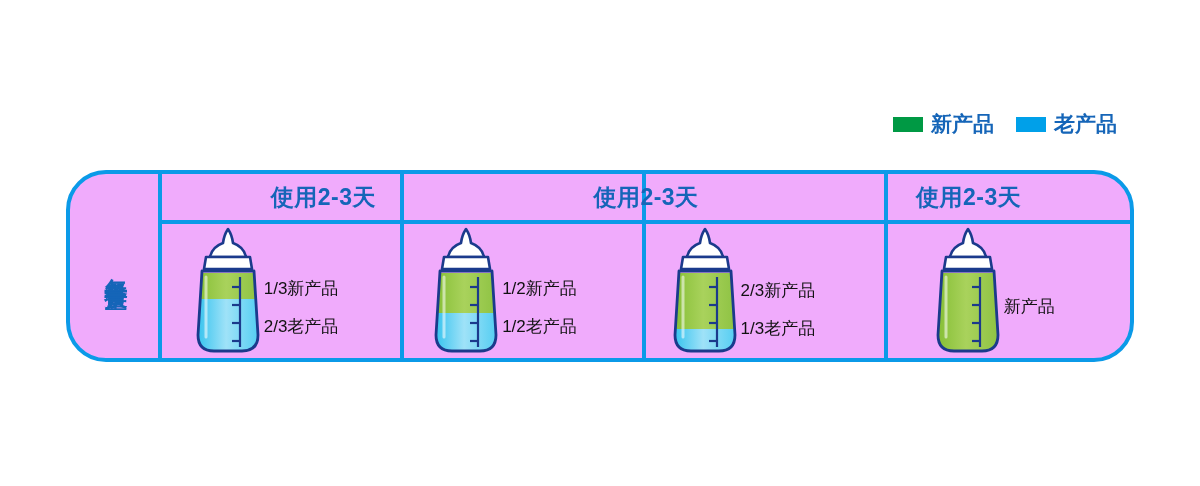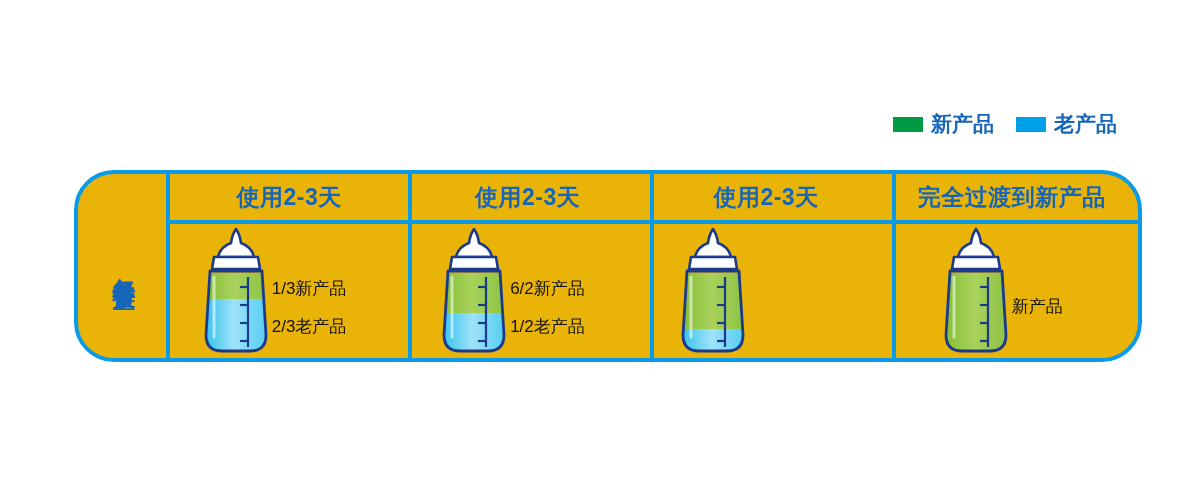--- a/index.html
+++ b/index.html
@@ -33,22 +33,21 @@
     font-size:21px;color:#1565b8;font-weight:600;white-space:nowrap;
   }
 
   
   .table{
     position:absolute;left:66px;top:170px;
     width:1068px;height:192px;
     border:4px solid #0b9ae8;
     border-radius:40px;
     box-sizing:border-box;
-    background:#eab308;
-    margin-left:8px;
+    background:#f0abfc;
   }
   
   .rowlabel{
     position:absolute;left:0;top:0;width:92px;height:100%;
     display:flex;align-items:center;justify-content:center;
   }
   .rowlabel-text{
     writing-mode:vertical-rl;
     text-orientation:upright;
     font-size:23px;font-weight:700;color:#1565b8;
@@ -131,21 +130,20 @@
     <div class="vline short" style="left:572px;"></div>
     <div class="vline short" style="left:814px;"></div>
     <div class="vline" style="left:330px;height:46px;"></div>
     <div class="vline" style="left:572px;height:46px;"></div>
     <div class="vline" style="left:814px;height:46px;"></div>
 
     <div class="headrow">
       <div class="headcell">使用2-3天</div>
       <div class="headcell">使用2-3天</div>
       <div class="headcell">使用2-3天</div>
-      <div class="headcell wide">完全过渡到新产品</div>
     </div>
 
     <div class="bodyrow">
 
       <div class="bodycell">
         <div class="bottle-wrap">
           <svg class="bottle-svg" width="92" height="132" viewBox="0 0 92 132">
             <defs>
               <linearGradient id="g1g" x1="0" y1="0" x2="1" y2="0">
                 <stop offset="0%" stop-color="#7fbb2e"></stop>
@@ -214,21 +212,21 @@
             </g>
             <path d="M20,46 L72,46 L76,110 Q76,126 60,126 L32,126 Q16,126 16,110 Z" fill="none" stroke="#1b3a8c" stroke-width="2.8" stroke-linejoin="round"></path>
             <path d="M24,52 L24,112" stroke="#ffffff" stroke-width="3" opacity="0.55" stroke-linecap="round"></path>
             <line x1="58" y1="52" x2="58" y2="122" stroke="#1b3a8c" stroke-width="2.2"></line>
             <line x1="50" y1="62" x2="58" y2="62" stroke="#1b3a8c" stroke-width="2.2"></line>
             <line x1="50" y1="80" x2="58" y2="80" stroke="#1b3a8c" stroke-width="2.2"></line>
             <line x1="50" y1="98" x2="58" y2="98" stroke="#1b3a8c" stroke-width="2.2"></line>
             <line x1="50" y1="116" x2="58" y2="116" stroke="#1b3a8c" stroke-width="2.2"></line>
           </svg>
           <div class="labels">
-            <span class="blabel top">6/2新产品</span>
+            <span class="blabel top">1/2新产品</span>
             <span class="blabel bot">1/2老产品</span>
           </div>
         </div>
       </div>
 
       <div class="bodycell c3">
         <div class="bottle-wrap">
           <svg class="bottle-svg" width="92" height="132" viewBox="0 0 92 132">
             <defs>
               <linearGradient id="g3g" x1="0" y1="0" x2="1" y2="0">
@@ -252,20 +250,24 @@
               <rect x="10" y="104" width="76" height="26" fill="url(#g3b)"></rect>
             </g>
             <path d="M20,46 L72,46 L76,110 Q76,126 60,126 L32,126 Q16,126 16,110 Z" fill="none" stroke="#1b3a8c" stroke-width="2.8" stroke-linejoin="round"></path>
             <path d="M24,52 L24,112" stroke="#ffffff" stroke-width="3" opacity="0.55" stroke-linecap="round"></path>
             <line x1="58" y1="52" x2="58" y2="122" stroke="#1b3a8c" stroke-width="2.2"></line>
             <line x1="50" y1="62" x2="58" y2="62" stroke="#1b3a8c" stroke-width="2.2"></line>
             <line x1="50" y1="80" x2="58" y2="80" stroke="#1b3a8c" stroke-width="2.2"></line>
             <line x1="50" y1="98" x2="58" y2="98" stroke="#1b3a8c" stroke-width="2.2"></line>
             <line x1="50" y1="116" x2="58" y2="116" stroke="#1b3a8c" stroke-width="2.2"></line>
           </svg>
+          <div class="labels">
+            <span class="blabel top">2/3新产品</span>
+            <span class="blabel bot">1/3老产品</span>
+          </div>
         </div>
       </div>
 
       <div class="bodycell wide">
         <div class="bottle-wrap" style="width:200px;">
           <svg class="bottle-svg" width="92" height="132" viewBox="0 0 92 132">
             <defs>
               <linearGradient id="g4g" x1="0" y1="0" x2="1" y2="0">
                 <stop offset="0%" stop-color="#7fbb2e"></stop>
                 <stop offset="45%" stop-color="#a9d25c"></stop>

